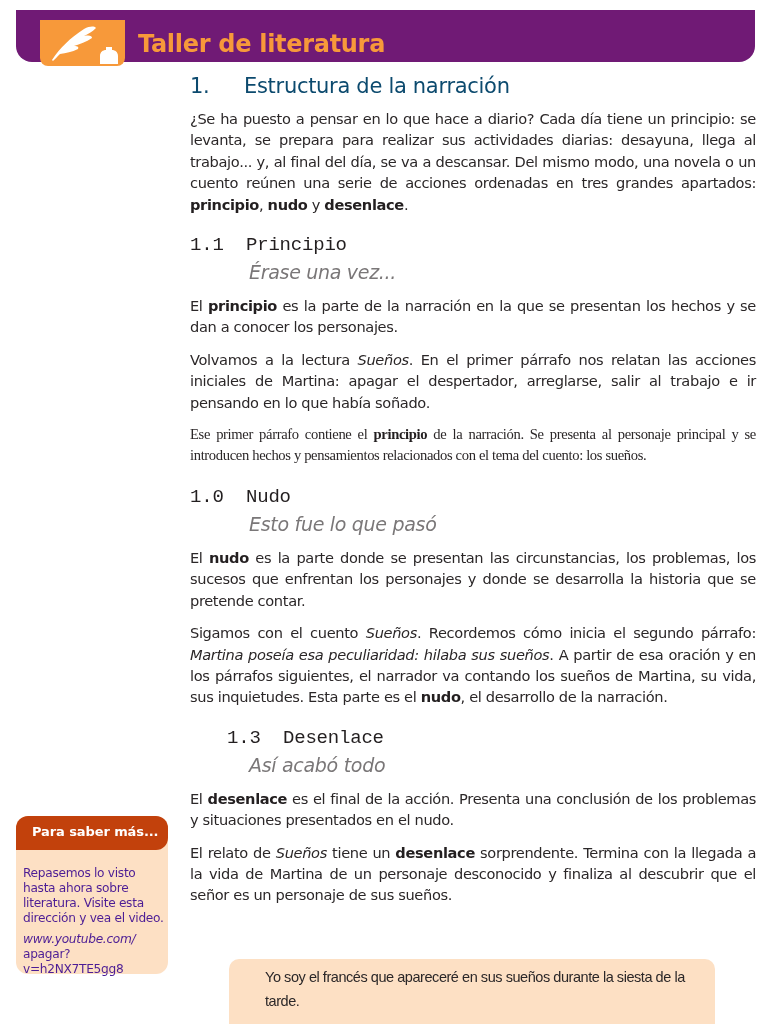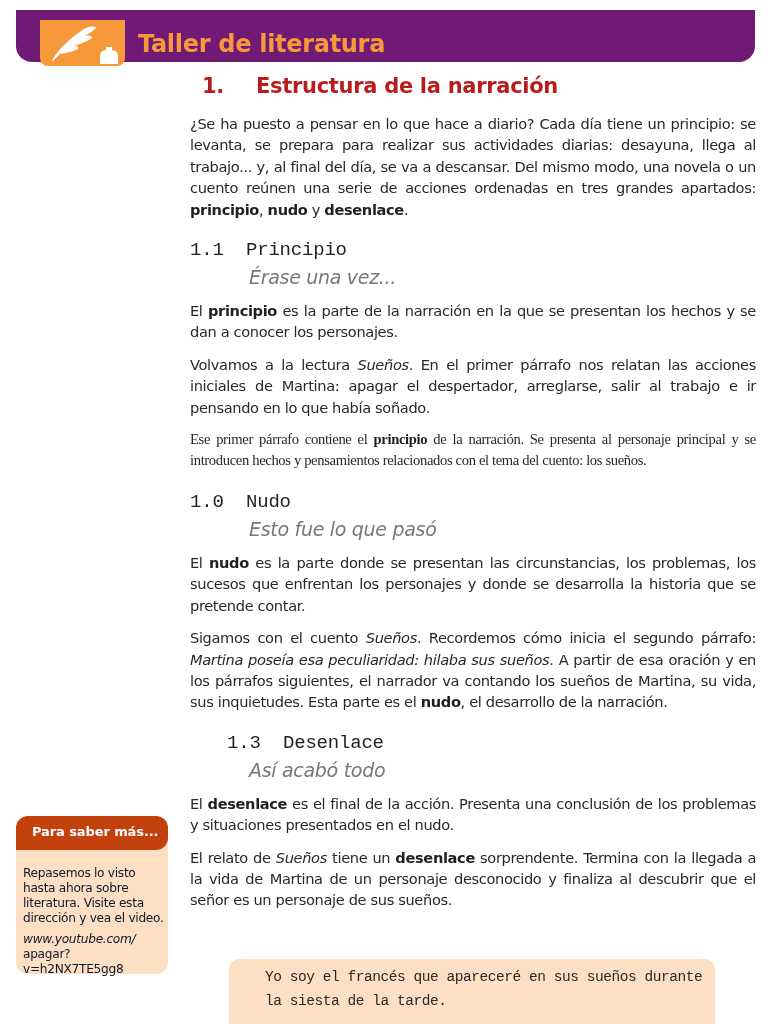--- a/index.html
+++ b/index.html
@@ -10,45 +10,45 @@
   .banner { position:absolute; left:16px; top:10px; width:739px; height:52px;
             background:#701a75; border-radius:0 0 16px 16px; }
   .banner-logo { position:absolute; left:24px; top:10px; width:85px; height:46px;
                  background:#f7993a; border-radius:0 0 8px 8px; }
   .banner-logo svg { position:absolute; left:0; top:0; }
   .banner-title { position:absolute; left:122px; top:20px; font-size:24px; font-weight:bold;
                   color:#f7993a; letter-spacing:-0.3px; font-family:"DejaVu Sans", sans-serif; }
 
   
   .main { position:absolute; left:190px; top:70px; width:566px; }
-  .h1 { font-size:21px; font-weight:bold; color:#b91c1c; margin:12px; height:30px; line-height:30px; letter-spacing:-0.3px; }
+  .h1 { font-size:21px; font-weight:normal; color:#0c4a6e; margin:0; height:30px; line-height:30px; letter-spacing:-0.3px; }
   .h1 .num { display:inline-block; width:54px; }
   p.body { font-size:14.6px; line-height:21.4px; margin:0; text-align:justify;
            color:#2b2728; letter-spacing:-0.35px; }
   p.body b { font-weight:bold; color:#231f20; }
   .h2 { font-size:19px; color:#231f20; height:26px; line-height:26px; letter-spacing:-0.2px;font-family:Liberation Mono, monospace; }
   .h2 .num { display:inline-block; width:56px; }
   .sub { font-size:19px; font-style:italic; color:#7a7778; margin-left:59px; height:30px; line-height:28px; letter-spacing:-0.3px; }
 
   
   .aside { position:absolute; left:16px; top:816px; width:152px; height:158px;
            background:#fde0c4; border-radius:12px; }
   .aside-head { position:absolute; left:0; top:0; width:152px; height:34px;
                 background:#c2410c; border-radius:12px 12px 12px 0;
                 color:#ffffff; font-weight:bold; font-size:13px; line-height:32px;
                 padding-left:16px; box-sizing:border-box; letter-spacing:-0.1px; }
   .aside-body { position:absolute; left:7px; top:50px; width:145px; font-size:12.2px;
-                line-height:15px; color:#0f172a; letter-spacing:-0.3px; }
+                line-height:15px; color:#4c1d95; letter-spacing:-0.3px; }
   .aside-link { margin-top:6px; }
   .aside-link i { font-style:italic; }
 
   
   .quote { position:absolute; left:229px; top:959px; width:486px; height:65px;
            background:#fde0c4; border-radius:10px 10px 0 0; }
-  .quote-text { position:absolute; left:36px; top:6px; width:440px; font-family:Liberation Mono, monospace;
+  .quote-text { position:absolute; left:36px; top:6px; width:440px; font-family:Liberation Sans, sans-serif;
                 font-size:14.5px; line-height:24px; color:#2b2728; letter-spacing:-0.45px; }
 </style>
 </head>
 <body>
 
 <div class="banner">
   <div class="banner-logo">
     <svg width="85" height="46" viewBox="0 0 85 46">
       <path d="M12 40 C20 28 30 18 44 9 C50 6 54 6 56 8 C52 12 48 14 44 16 C50 15 52 16 52 18 C46 22 40 24 34 26 C38 26 39 27 38 29 C32 32 26 33 20 34 C17 37 15 39 13 41 Z" fill="#ffffff"></path>
       <path d="M60 44 L60 36 C60 32 63 30 66 30 L66 27 L72 27 L72 30 C75 30 78 32 78 36 L78 44 Z" fill="#ffffff"></path>

